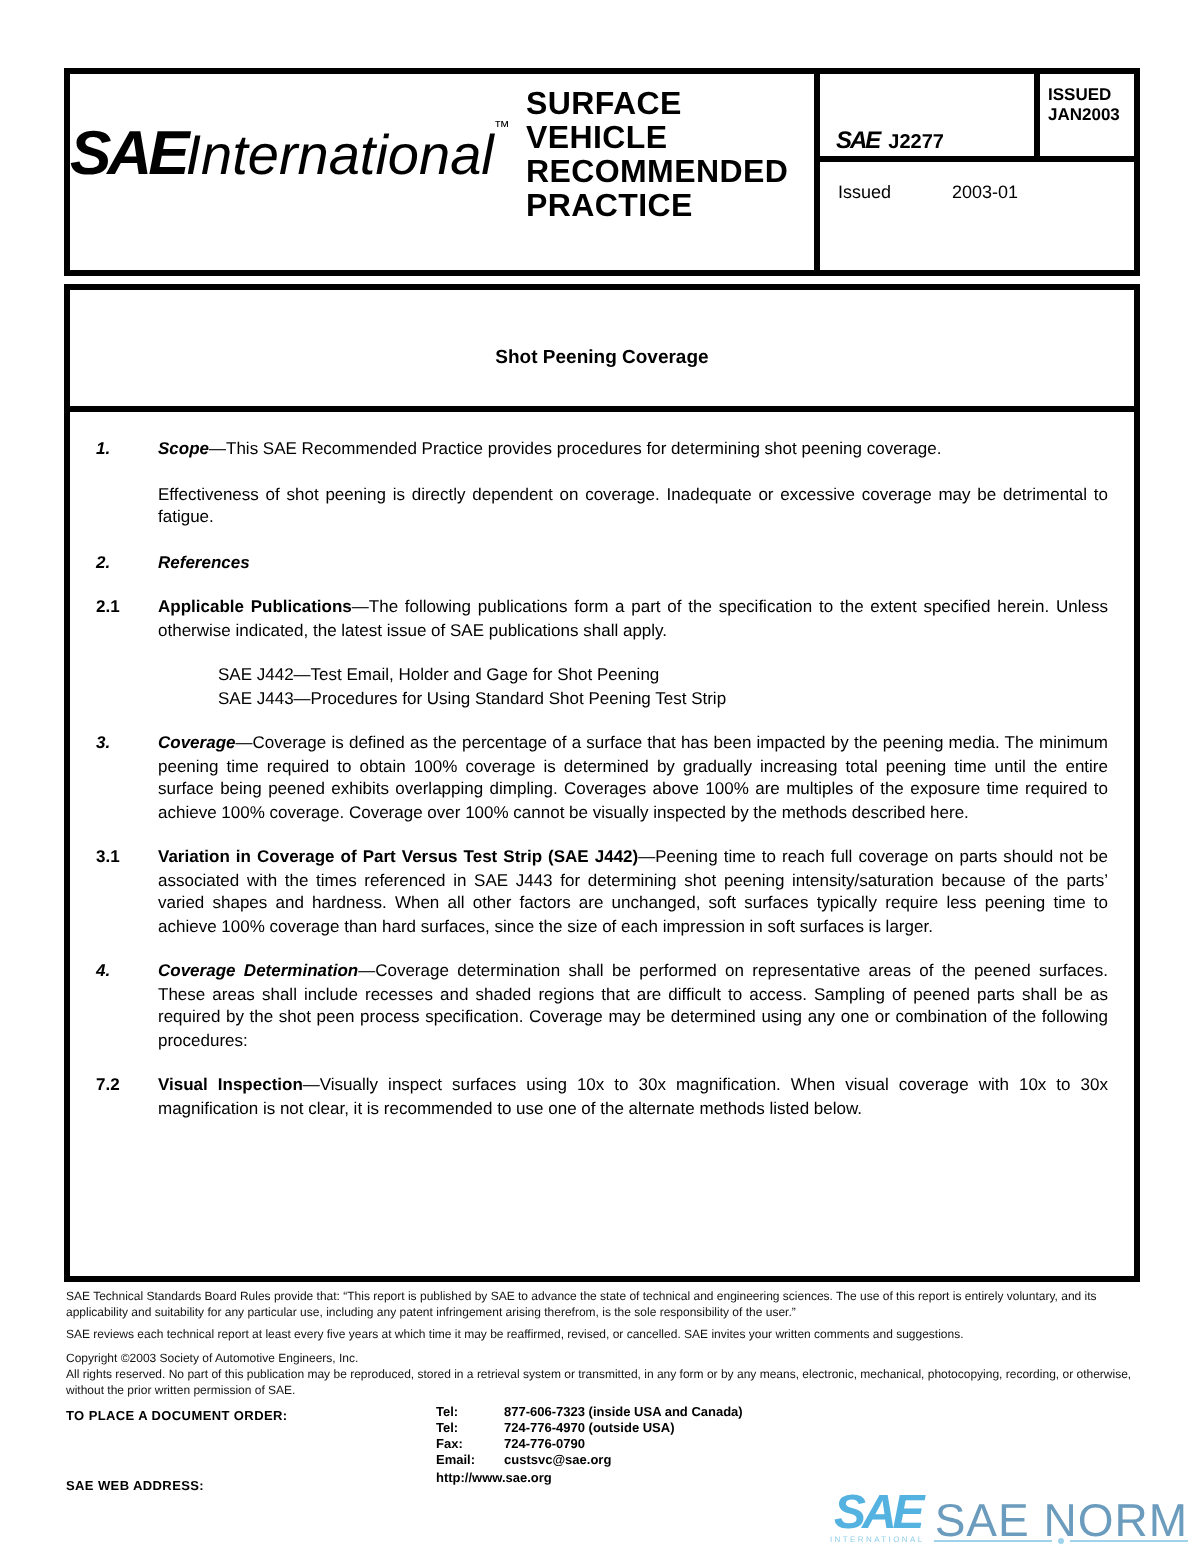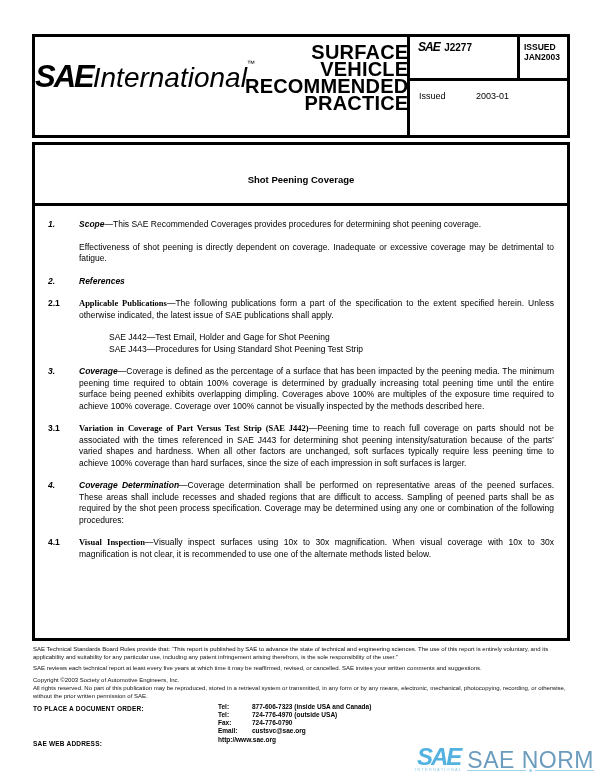--- a/index.html
+++ b/index.html
@@ -13,44 +13,44 @@
   .title-box  { top:142px; height:73px; }
   .body-box   { top:203px; height:438px; padding:13px 10px 6px 13px; }
 
   
   .hdr-flex { display:flex; height:100%; }
   .hdr-left { flex:1; position:relative; }
   .logo { position:absolute; left:0; top:22px; white-space:nowrap; }
   .logo-sae { font-size:31px; font-weight:900; font-style:italic; letter-spacing:-2px; }
   .logo-intl { font-size:28px; font-style:italic; font-weight:400; letter-spacing:0px; }
   .logo-tm { font-size:8px; vertical-align:top; }
-  .doc-type { position:absolute; left:210px; top:7px; font-size:20px; font-weight:bold;
-              line-height:17px; white-space:pre-line; letter-spacing:0.2px;text-align:right; }
+  .doc-type { position:absolute; left:228px; top:7px; font-size:16px; font-weight:bold;
+              line-height:17px; white-space:pre-line; letter-spacing:0.2px; }
   .hdr-right { width:160px; border-left:3px solid #000; display:flex; flex-direction:column; }
   .hdr-row1 { display:flex; height:44px; border-bottom:3px solid #000; }
-  .cell-code { flex:1; padding:0 0 0 8px; white-space:nowrap; }
+  .cell-code { flex:1; padding:24px 0 0 8px; white-space:nowrap; }
   .code-sae { font-size:12px; font-weight:900; font-style:italic; letter-spacing:-1px; }
   .code-num { font-size:10px; font-weight:bold; }
   .cell-issued { width:50px; border-left:3px solid #000; padding:5px 0 0 4px;
                  font-size:8.5px; font-weight:bold; line-height:10px; white-space:pre-line; }
   .hdr-row2 { flex:1; position:relative; font-size:9px; }
   .issued-label { position:absolute; left:9px; top:10px; }
   .issued-date  { position:absolute; left:66px; top:10px; }
 
   
   .doc-title { position:absolute; left:0; right:0; top:50%; transform:translateY(-50%);
                text-align:center; font-size:9.5px; font-weight:bold; }
 
   
   .sec { display:flex; margin-bottom:11px; }
   .sec-num { width:31px; flex:none; font-size:8.5px; font-weight:bold; font-style:italic; }
   .sec-num.plain { font-style:normal; }
   .sec-txt { flex:1; font-size:8.5px; line-height:11.5px; text-align:justify; padding-right:3px; }
   .lead-bi { font-weight:bold; font-style:italic; }
-  .lead-b  { font-weight:bold;font-family:Liberation Serif, serif; }
+  .lead-b  { font-weight:bold; }
   .lead-sc { font-variant:small-caps; }
   .follow-para { margin:0 3px 11px 31px; font-size:8.5px; line-height:11.5px; text-align:justify; }
   .ref-list { margin:0 0 11px 61px; font-size:8.5px; line-height:11.5px; }
 
   
   .footer { position:absolute; left:33px; width:535px; top:646px; }
   .legal { font-size:6px; line-height:7.5px; margin-bottom:4px; text-align:left; color:#111; }
   .legal.tight { margin-bottom:1px; }
   .order-block { position:absolute; left:33px; top:703px; width:535px; font-size:6.5px; }
   .order-label { position:absolute; left:0; top:2px; font-weight:bold; letter-spacing:0.2px; }
@@ -106,21 +106,21 @@
   </div>
 
   <div class="box title-box">
     <div class="doc-title">Shot Peening Coverage</div>
   </div>
 
   <div class="box body-box">
 
     <div class="sec">
       <span class="sec-num">1.</span>
-      <span class="sec-txt"><b class="lead-bi">Scope</b><span>—This SAE Recommended Coverages provides procedures for determining shot peening coverage.</span></span>
+      <span class="sec-txt"><b class="lead-bi">Scope</b><span>—This SAE Recommended Practice provides procedures for determining shot peening coverage.</span></span>
     </div>
     <div class="follow-para">Effectiveness of shot peening is directly dependent on coverage. Inadequate or excessive coverage may be detrimental to fatigue.</div>
 
     <div class="sec">
       <span class="sec-num">2.</span>
       <span class="sec-txt"><b class="lead-bi">References</b><span></span></span>
     </div>
 
     <div class="sec">
       <span class="sec-num plain">2.1</span>
@@ -142,21 +142,21 @@
       <span class="sec-num plain">3.1</span>
       <span class="sec-txt"><b class="lead-b">Variation in Coverage of Part Versus Test Strip (SAE J442)</b><span>—Peening time to reach full coverage on parts should not be associated with the times referenced in SAE J443 for determining shot peening intensity/saturation because of the parts’ varied shapes and hardness. When all other factors are unchanged, soft surfaces typically require less peening time to achieve 100% coverage than hard surfaces, since the size of each impression in soft surfaces is larger.</span></span>
     </div>
 
     <div class="sec">
       <span class="sec-num">4.</span>
       <span class="sec-txt"><b class="lead-bi">Coverage Determination</b><span>—Coverage determination shall be performed on representative areas of the peened surfaces. These areas shall include recesses and shaded regions that are difficult to access. Sampling of peened parts shall be as required by the shot peen process specification. Coverage may be determined using any one or combination of the following procedures:</span></span>
     </div>
 
     <div class="sec">
-      <span class="sec-num plain">4.1</span>
+      <span class="sec-num plain">7.2</span>
       <span class="sec-txt"><b class="lead-b">Visual Inspection</b><span>—Visually inspect surfaces using 10x to 30x magnification. When visual coverage with 10x to 30x magnification is not clear, it is recommended to use one of the alternate methods listed below.</span></span>
     </div>
 
   </div>
 
   <div class="footer">
     <div class="legal">SAE Technical Standards Board Rules provide that: “This report is published by SAE to advance the state of technical and engineering sciences. The use of this report is entirely voluntary, and its applicability and suitability for any particular use, including any patent infringement arising therefrom, is the sole responsibility of the user.”</div>
     <div class="legal">SAE reviews each technical report at least every five years at which time it may be reaffirmed, revised, or cancelled. SAE invites your written comments and suggestions.</div>
     <div class="legal tight">Copyright ©2003 Society of Automotive Engineers, Inc.</div>
     <div class="legal">All rights reserved. No part of this publication may be reproduced, stored in a retrieval system or transmitted, in any form or by any means, electronic, mechanical, photocopying, recording, or otherwise, without the prior written permission of SAE.</div>

